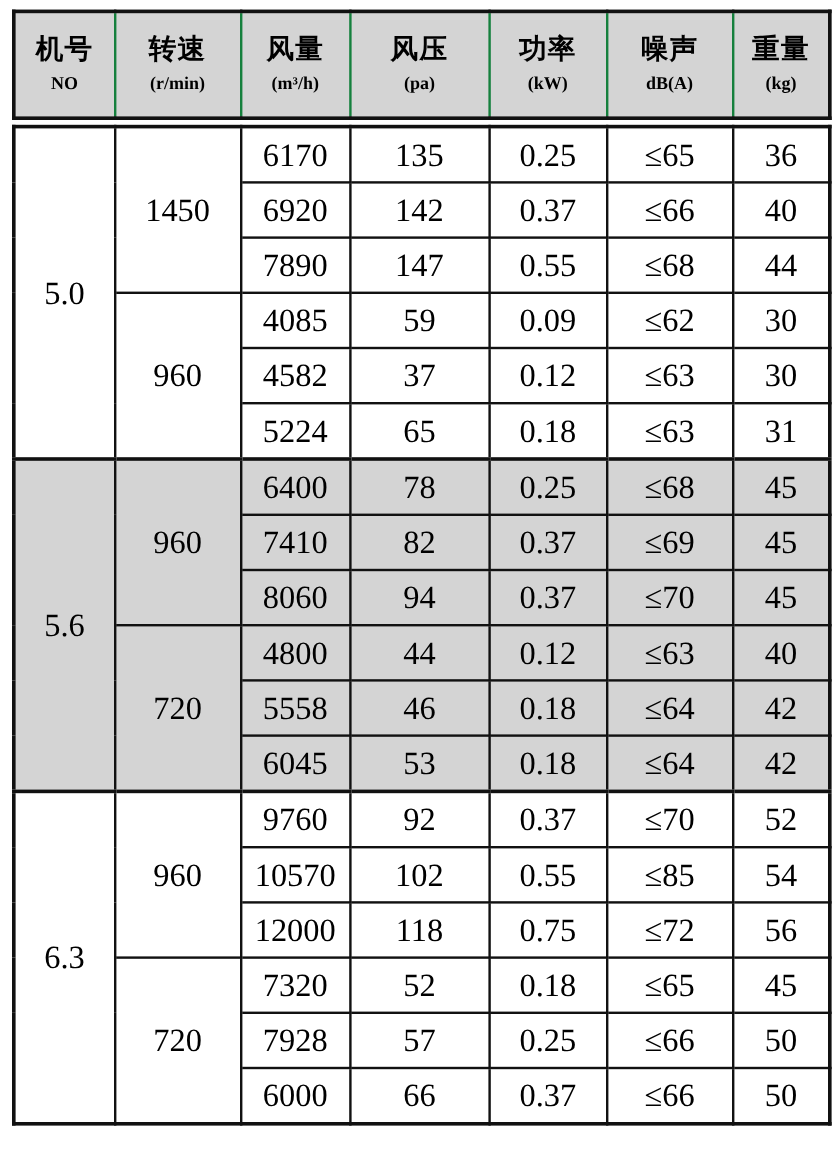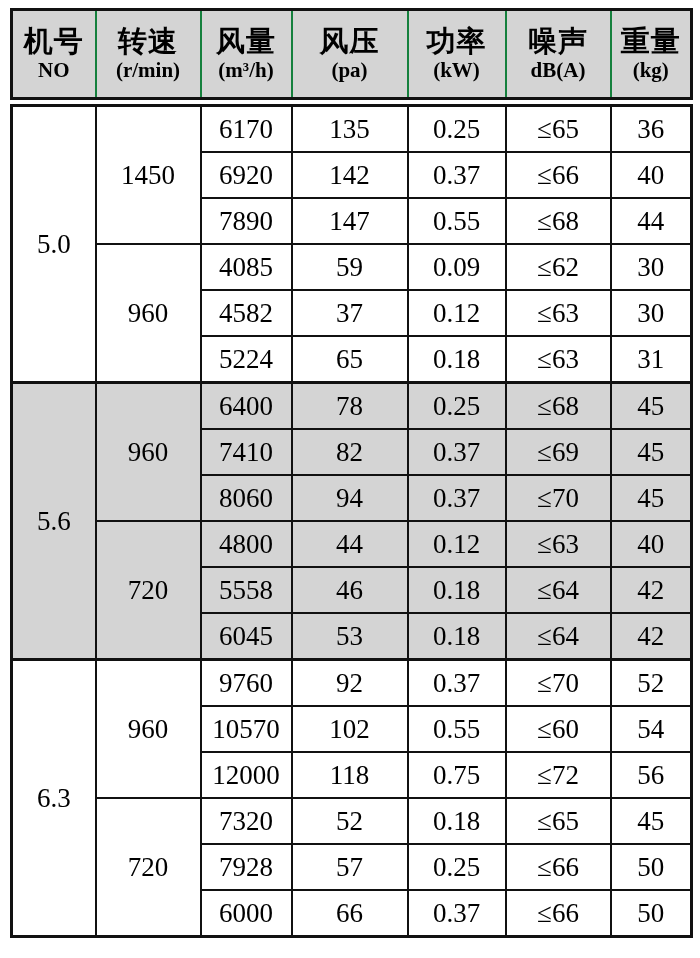--- a/index.html
+++ b/index.html
@@ -31,27 +31,27 @@
   table.hdr td {
     border-left: 2px solid #15803d;
     text-align: center;
     vertical-align: middle;
     height: 86px;
     padding: 0;
   }
   table.hdr td:first-child { border-left: none; }
   .h-title {
     font-weight: bold;
-    font-size: 29px;
+    font-size: 23px;
     line-height: 32px;
     letter-spacing: 1px;
   }
   .h-unit {
     font-weight: bold;
-    font-size: 21px;
+    font-size: 15px;
     line-height: 26px;
   }
   .gap { height: 4px; }
   
   table.bdy {
     border: 3px solid #111111;
   }
   table.bdy td {
     border: 2px solid #111111;
     text-align: center;
@@ -227,21 +227,21 @@
       <td>9760</td>
       <td>92</td>
       <td>0.37</td>
       <td>≤70</td>
       <td>52</td>
     </tr>
     <tr>
       <td>10570</td>
       <td>102</td>
       <td>0.55</td>
-      <td>≤60</td>
+      <td>≤85</td>
       <td>54</td>
     </tr>
     <tr>
       <td>12000</td>
       <td>118</td>
       <td>0.75</td>
       <td>≤72</td>
       <td>56</td>
     </tr>
 

